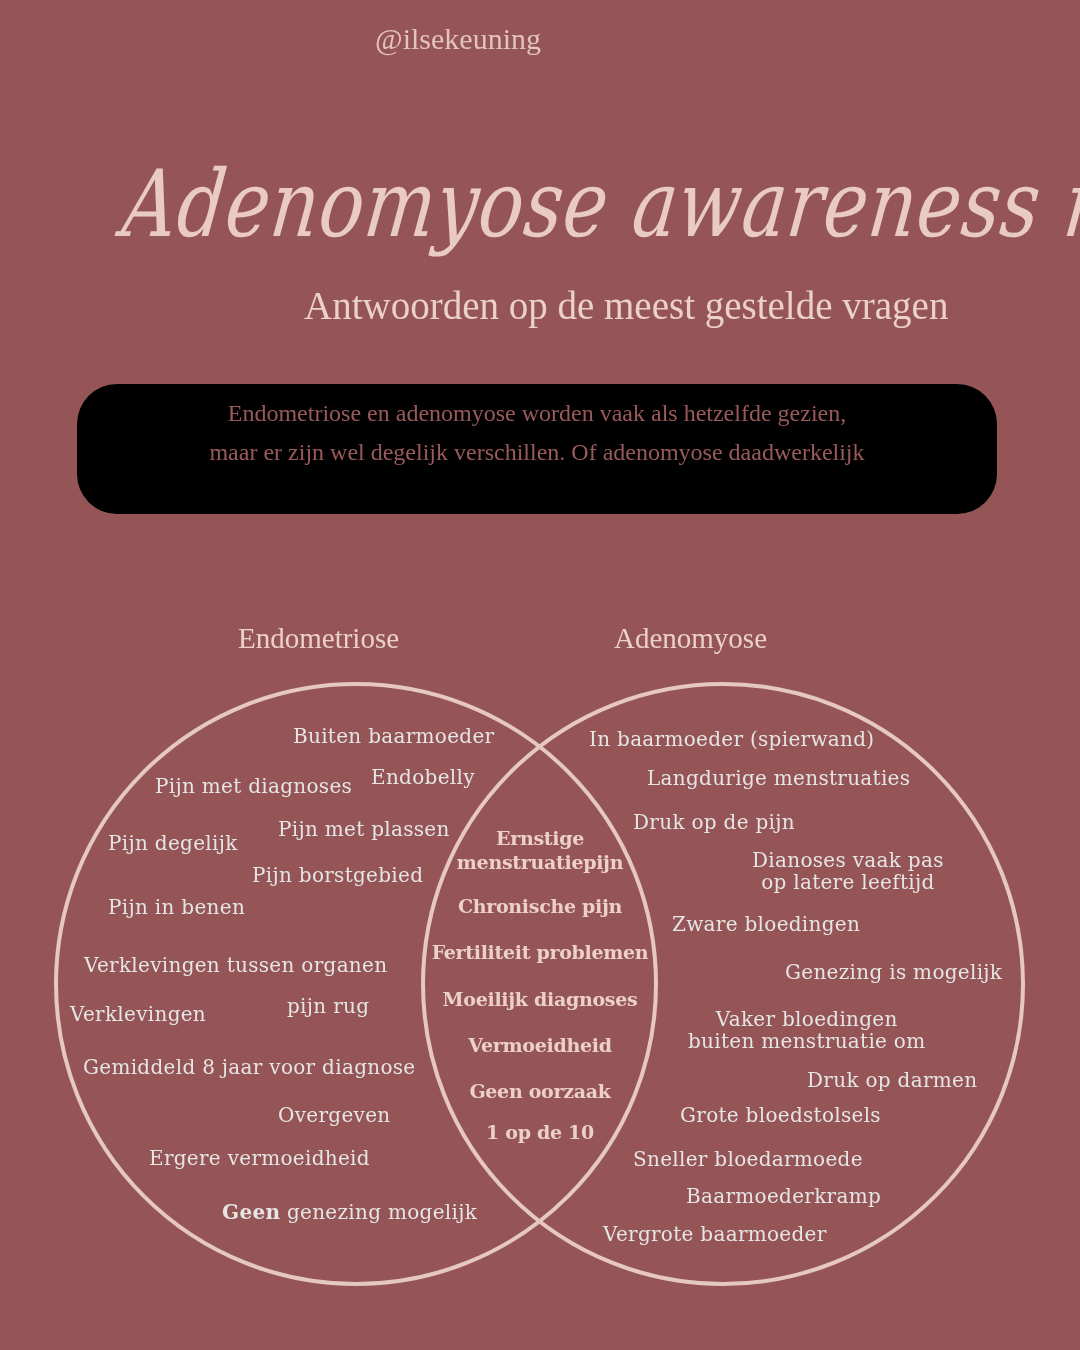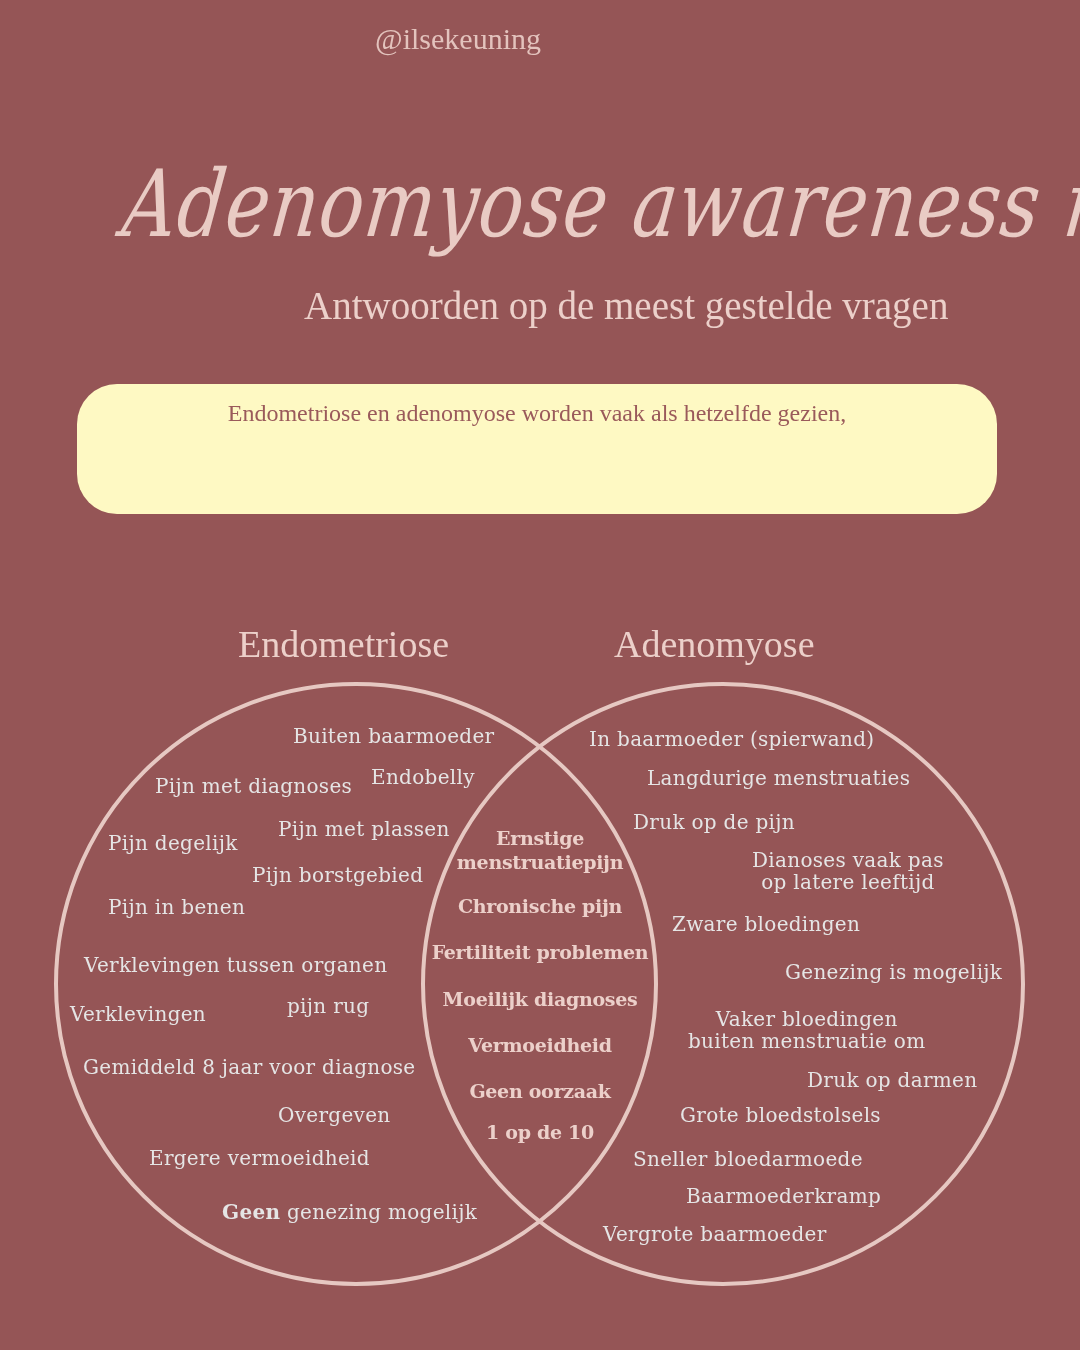--- a/index.html
+++ b/index.html
@@ -21,30 +21,30 @@
       font-size: 74px; letter-spacing: 1px; color: #e9cbc4;
       white-space: nowrap; transform: scaleY(1.25) skewX(-8deg); transform-origin: left top;
     }
     .subtitle {
       left: 304px; top: 283px; width: 720px;
       font-family: "Liberation Serif", serif; font-size: 39px; color: #ecd0ca;
       white-space: nowrap;
     }
     .intro-box {
       left: 77px; top: 384px; width: 920px; height: 130px;
-      background: #fef9c3; border-radius: 40px;
+      background: #000000; border-radius: 40px;
     }
     .intro-text {
       position: absolute; left: 0; right: 0; top: 10px;
       text-align: center; font-family: "Liberation Serif", serif;
       font-size: 24px; line-height: 39px; color: #9a5a5b;
     }
     .intro-text div { white-space: nowrap; }
     .set-label {
-      font-family: "Liberation Serif", serif; font-size: 38px; color: #ecd0ca;
+      font-family: "Liberation Serif", serif; font-size: 29px; color: #ecd0ca;
       white-space: nowrap;
     }
     svg.venn { position: absolute; left: 0; top: 0; }
     .item {
       position: absolute; white-space: nowrap;
       font-family: "DejaVu Serif", serif; font-size: 20px; color: #e5e5e5;
       letter-spacing: 0.3px;
     }
     .item.two { line-height: 22px; text-align: center; }
     .shared {
@@ -61,20 +61,21 @@
 
 <div class="abs handle">@ilsekeuning</div>
 
 <div class="abs script-title">Adenomyose awareness month</div>
 
 <div class="abs subtitle">Antwoorden op de meest gestelde vragen</div>
 
 <div class="abs intro-box">
   <div class="intro-text">
     <div>Endometriose en adenomyose worden vaak als hetzelfde gezien,</div>
+    <div>maar er zijn wel degelijk verschillen. Of adenomyose daadwerkelijk</div>
   </div>
 </div>
 
 <div class="abs set-label" style="left:238px; top:622px;">Endometriose</div>
 <div class="abs set-label" style="left:614px; top:622px;">Adenomyose</div>
 
 <svg class="venn" width="1080" height="1350">
   <circle cx="356" cy="984" r="300" fill="none" stroke="#e6c8c2" stroke-width="4"></circle>
   <circle cx="723" cy="984" r="300" fill="none" stroke="#e6c8c2" stroke-width="4"></circle>
 </svg>

